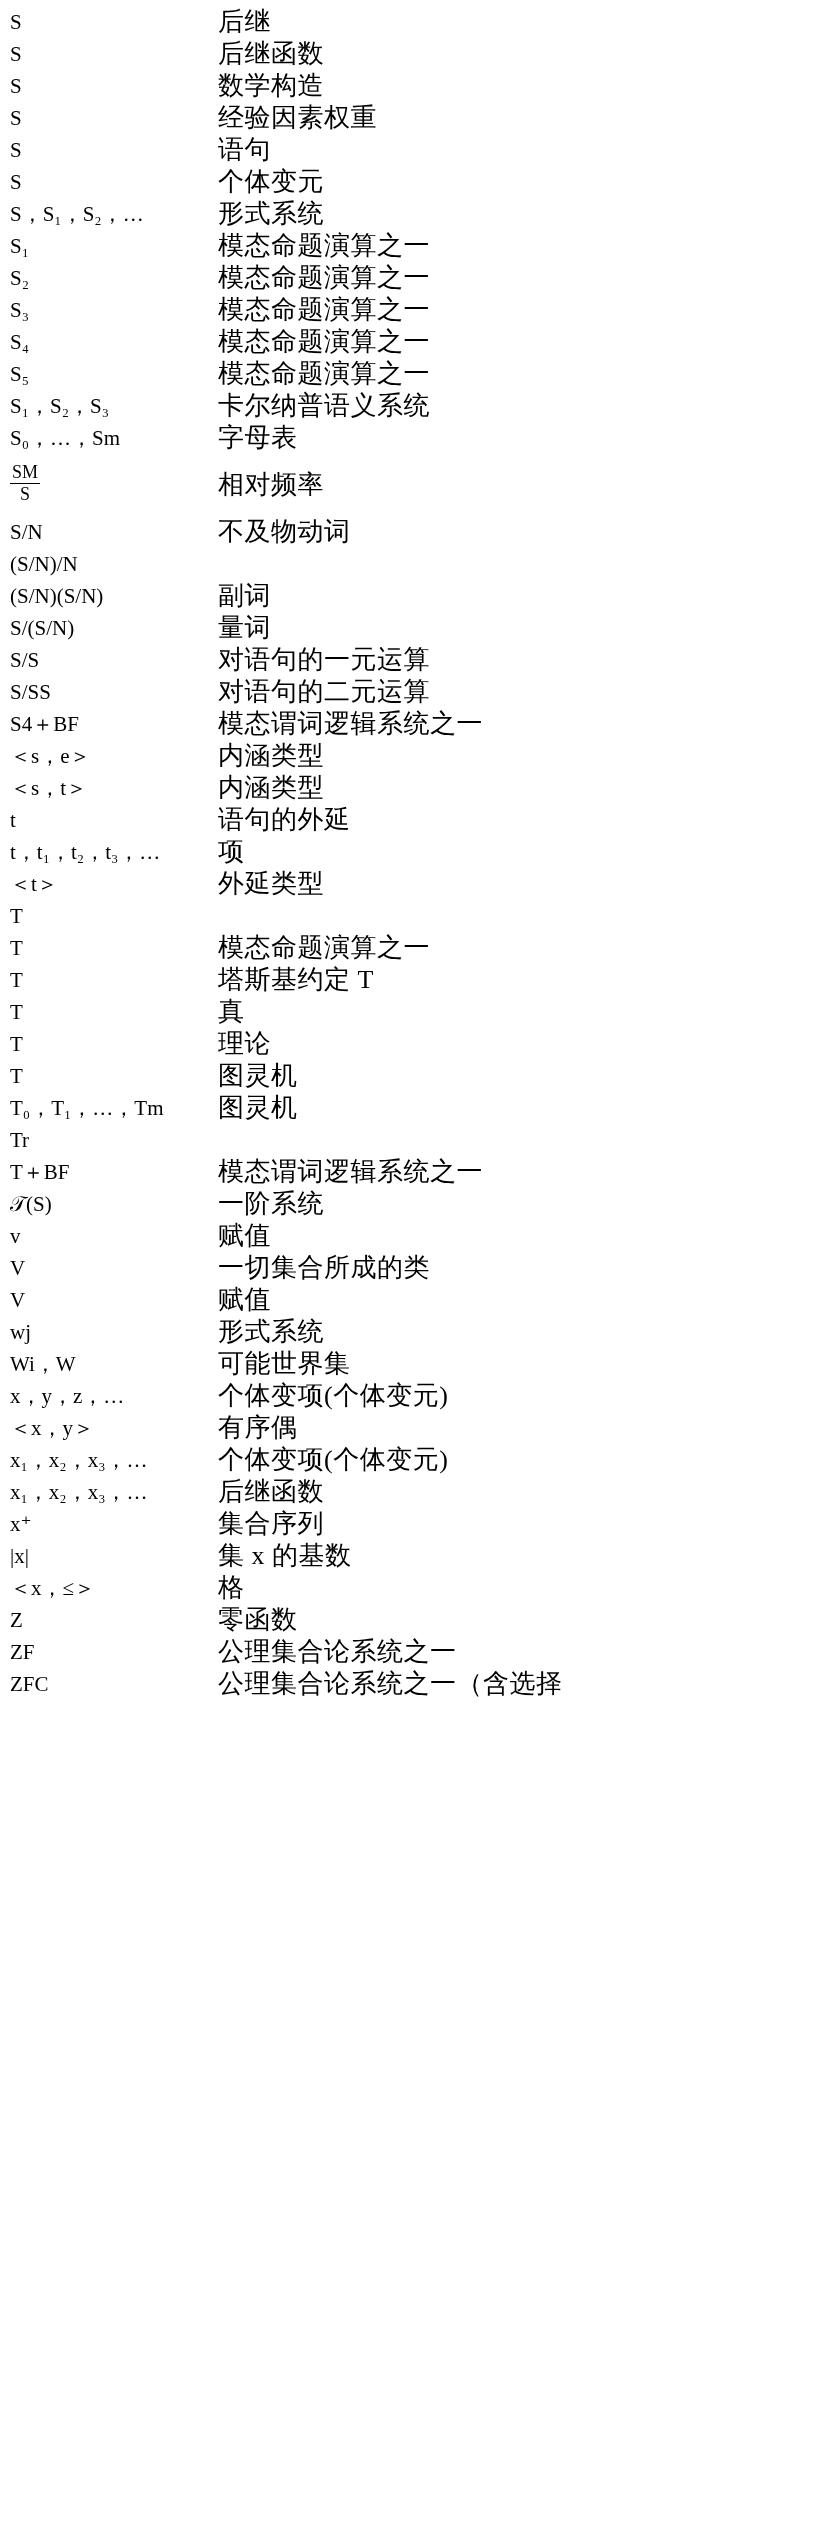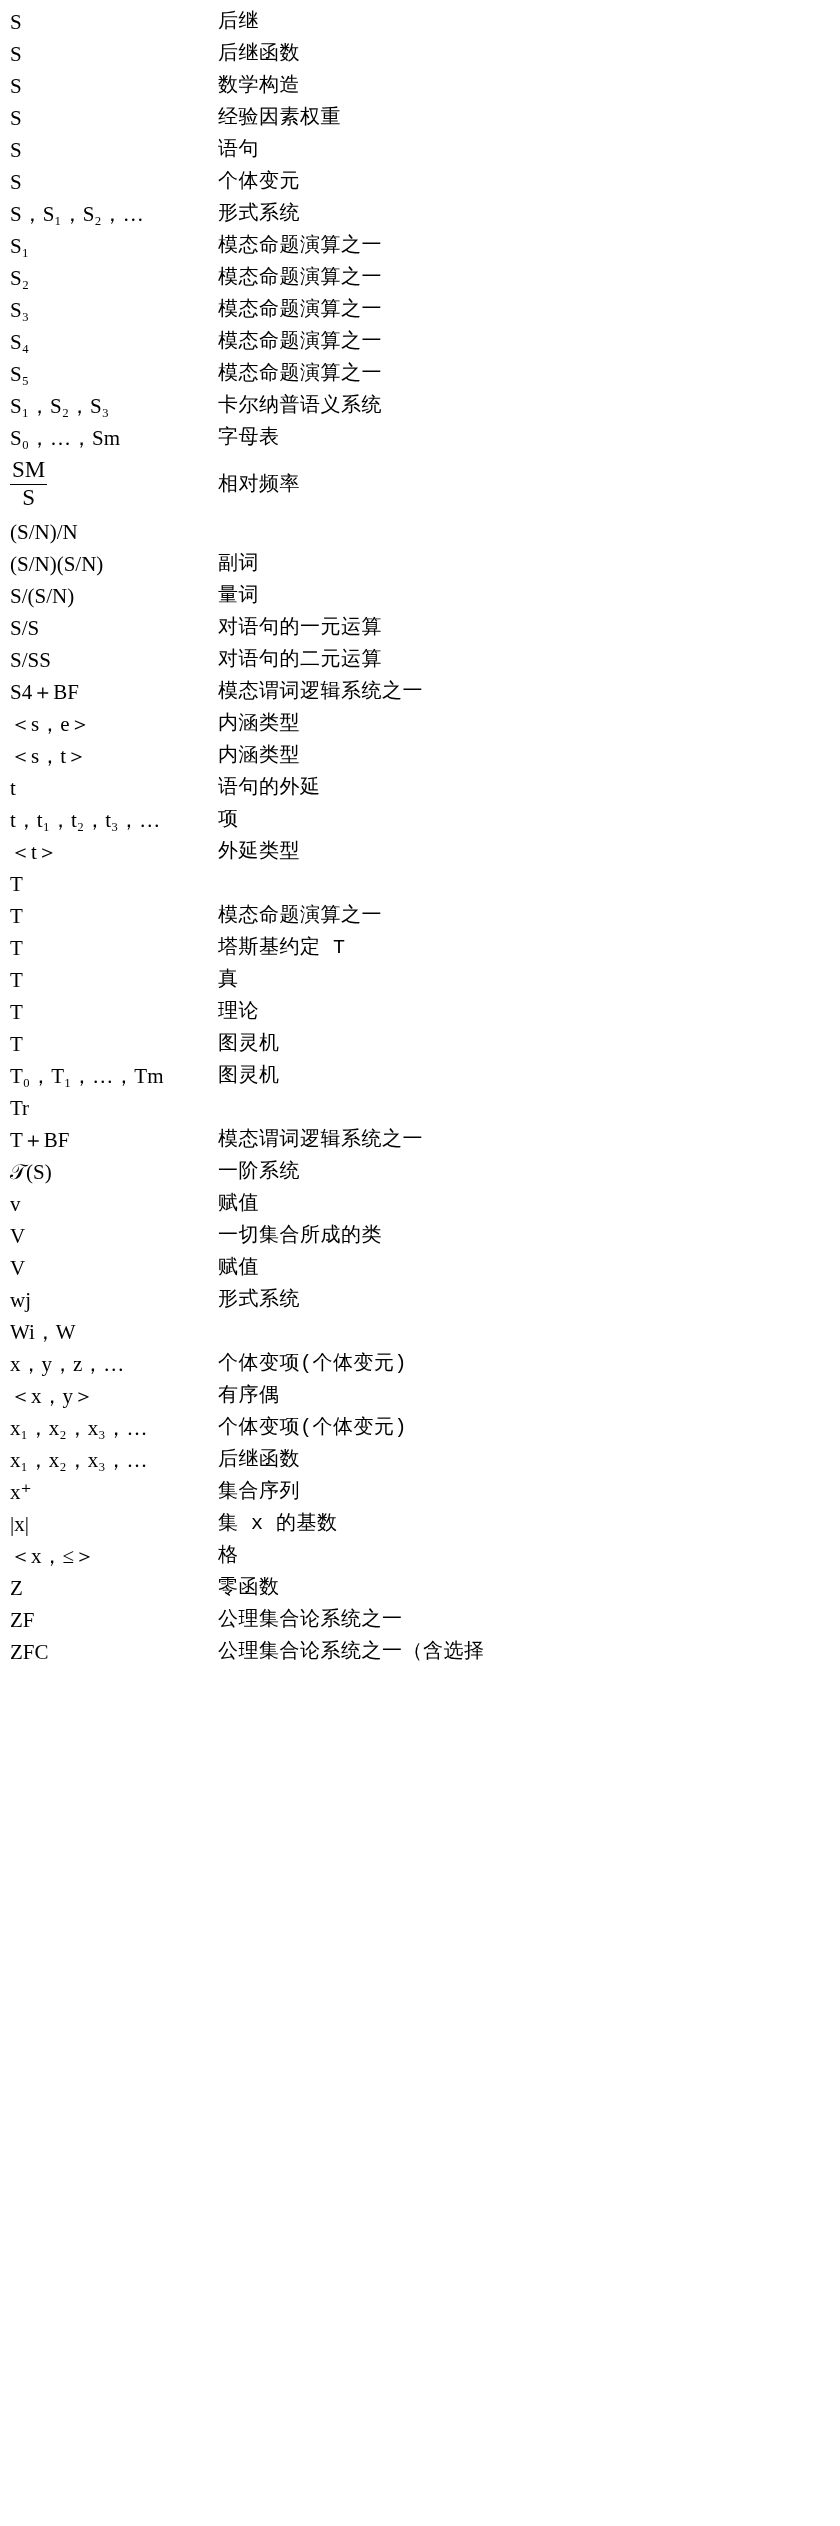--- a/index.html
+++ b/index.html
@@ -28,36 +28,36 @@
     flex: 0 0 218px;
     padding-left: 10px;
     box-sizing: border-box;
     font-family: "Liberation Serif", "DejaVu Serif", serif;
     font-size: 21px;
     line-height: 32px;
     white-space: nowrap;
   }
   .meaning {
     flex: 1 1 auto;
-    font-family: Liberation Mono, monospace;
-    font-size: 20px;
+    font-family: Liberation Serif, serif;
+    font-size: 26px;
     line-height: 32px;
     letter-spacing: 0.5px;
     white-space: nowrap;
   }
   
   .entry-frac {
     min-height: 62px;
     align-items: center;
   }
   .frac {
     display: inline-block;
     text-align: center;
     line-height: 1.05;
-    font-size: 23px;
+    font-size: 18px;
     padding-top: 2px;
   }
   .frac .num {
     display: block;
     padding: 0 2px 1px 2px;
     border-bottom: 1.5px solid #000;
   }
   .frac .den {
     display: block;
     padding-top: 1px;
@@ -144,20 +144,24 @@
   <div class="entry entry-frac">
     <div class="symbol">
       <span class="frac">
         <span class="num">SM</span>
         <span class="den">S</span>
       </span>
     </div>
     <div class="meaning">相对频率</div>
   </div>
 
+  <div class="entry">
+    <div class="symbol">S/N</div>
+    <div class="meaning">不及物动词</div>
+  </div>
 
   <div class="entry">
     <div class="symbol">(S/N)/N</div>
   </div>
 
   <div class="entry">
     <div class="symbol">(S/N)(S/N)</div>
     <div class="meaning">副词</div>
   </div>
 
@@ -269,20 +273,21 @@
     <div class="meaning">赋值</div>
   </div>
 
   <div class="entry">
     <div class="symbol">wj</div>
     <div class="meaning">形式系统</div>
   </div>
 
   <div class="entry">
     <div class="symbol">Wi，W</div>
+    <div class="meaning">可能世界集</div>
   </div>
 
   <div class="entry">
     <div class="symbol">x，y，z，…</div>
     <div class="meaning">个体变项(个体变元)</div>
   </div>
 
   <div class="entry">
     <div class="symbol">＜x，y＞</div>
     <div class="meaning">有序偶</div>

